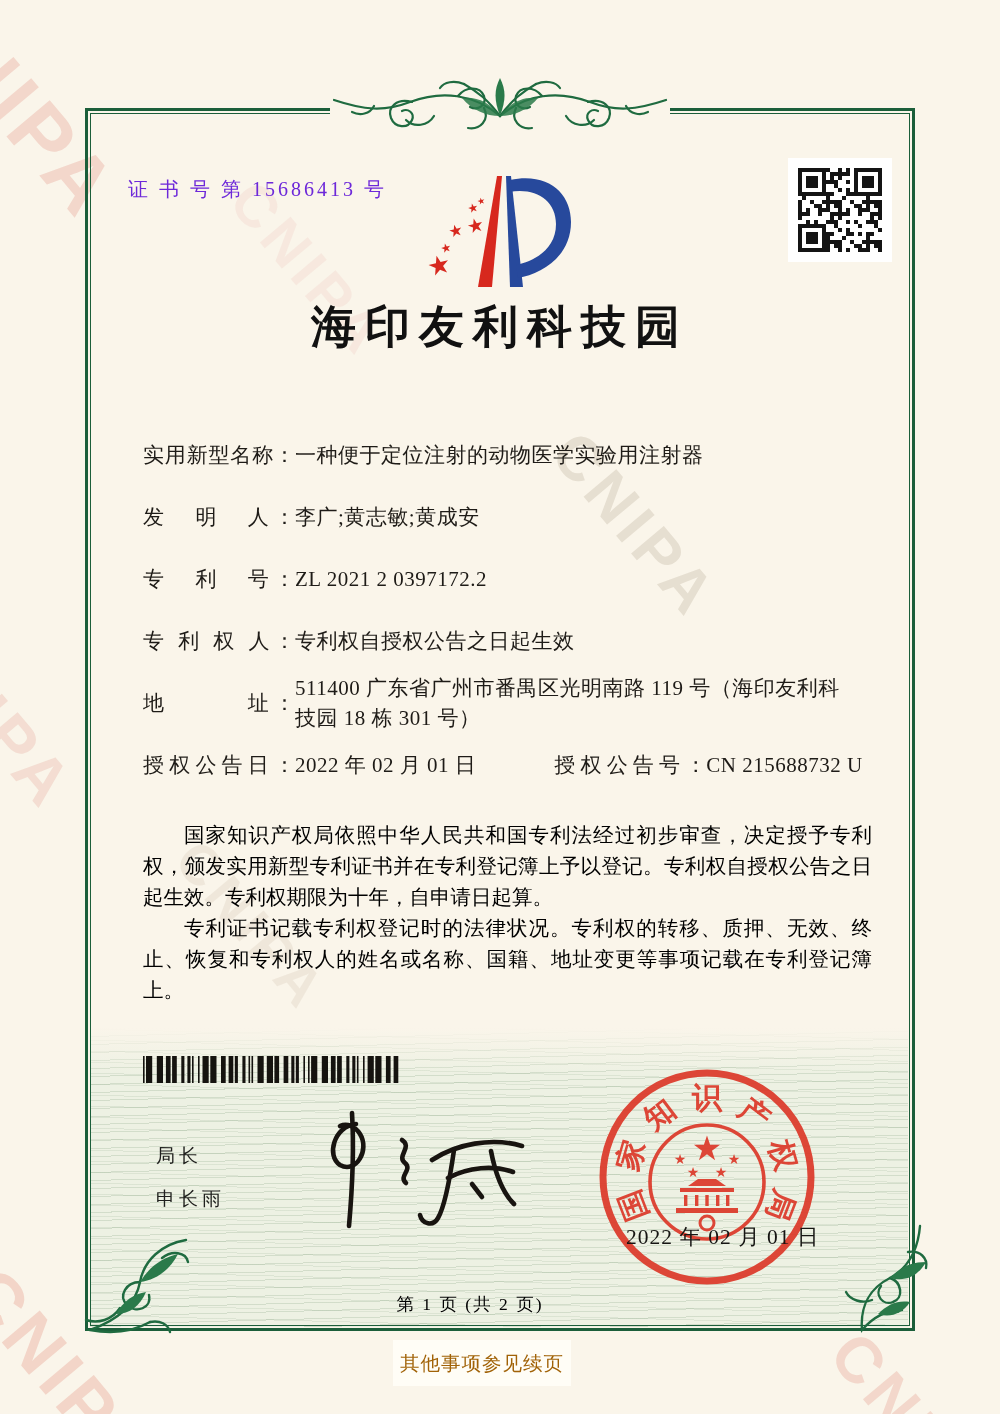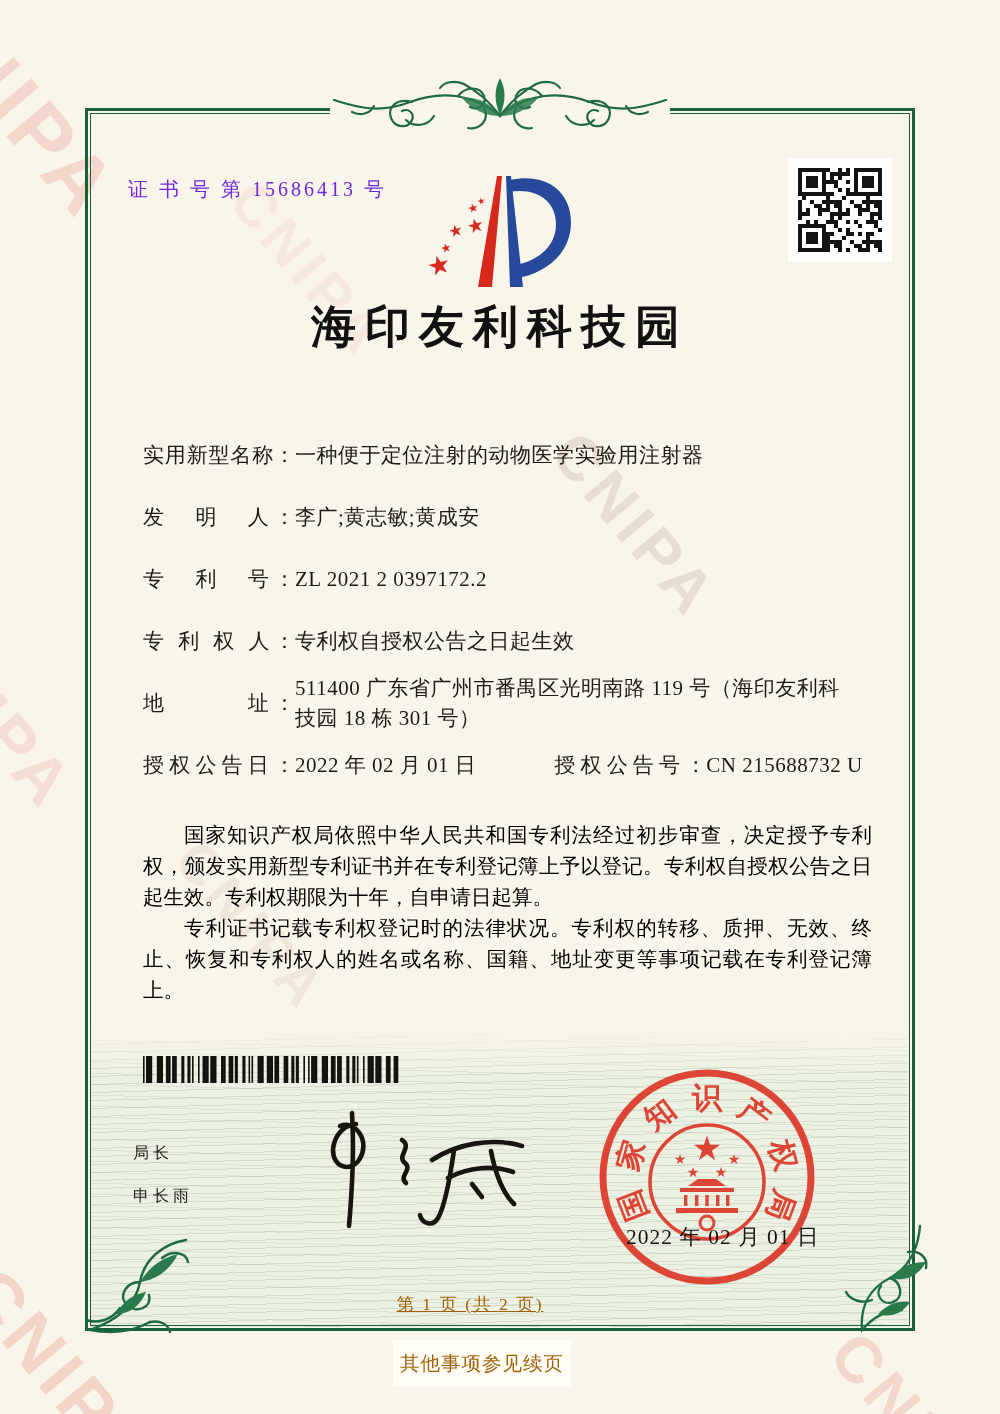--- a/index.html
+++ b/index.html
@@ -28,26 +28,26 @@
   .fields{left:143px;top:424px;width:735px;}
   .frow{min-height:62px;font-size:21px;line-height:29px;display:flex;align-items:center;}
   .flabel{display:inline-block;width:152px;flex:0 0 152px;text-align:justify;
           text-align-last:justify;white-space:nowrap;}
   .fvalue{display:inline-block;max-width:575px;letter-spacing:.5px;}
   .dualright{margin-left:78px;display:flex;}
   .paras{left:143px;top:820px;width:729px;font-size:20.5px;line-height:31px;
          text-align:justify;color:#000000;}
   .paras p{margin:0;text-indent:2em;}
   .barcode{left:143px;top:1056px;}
-  .official{left:133px;font-size:16px;letter-spacing:4px;color:#20201e;}
+  .official{left:156px;font-size:19px;letter-spacing:4px;color:#20201e;}
   .sig{left:292px;top:1104px;}
   .seal{left:592px;top:1062px;}
   .sealdate{left:626px;top:1222px;font-size:21.5px;letter-spacing:1px;color:#161513;white-space:nowrap;}
   .pageinfo{left:55px;top:1292px;width:830px;text-align:center;font-size:17.5px;
-            letter-spacing:2px;color:#a16207;text-decoration:underline;}
+            letter-spacing:2px;color:#000000;}
   .contnote-bg{left:393px;top:1340px;width:178px;height:46px;background:#fffdf6;}
   .contnote{left:393px;top:1350px;width:178px;text-align:center;font-size:19.5px;
             letter-spacing:1px;color:#a16207;}
   svg text{font-family:"Liberation Serif","DejaVu Serif",serif;}
 </style>
 </head>
 <body>
 
 <span class="wm" style="left:-42px;top:-38px;font-size:82px;color:rgba(236,189,177,.55)">CNIPA</span>
 <span class="wm" style="left:268px;top:168px;font-size:58px;color:rgba(242,210,200,.35)">CNIPA</span>

